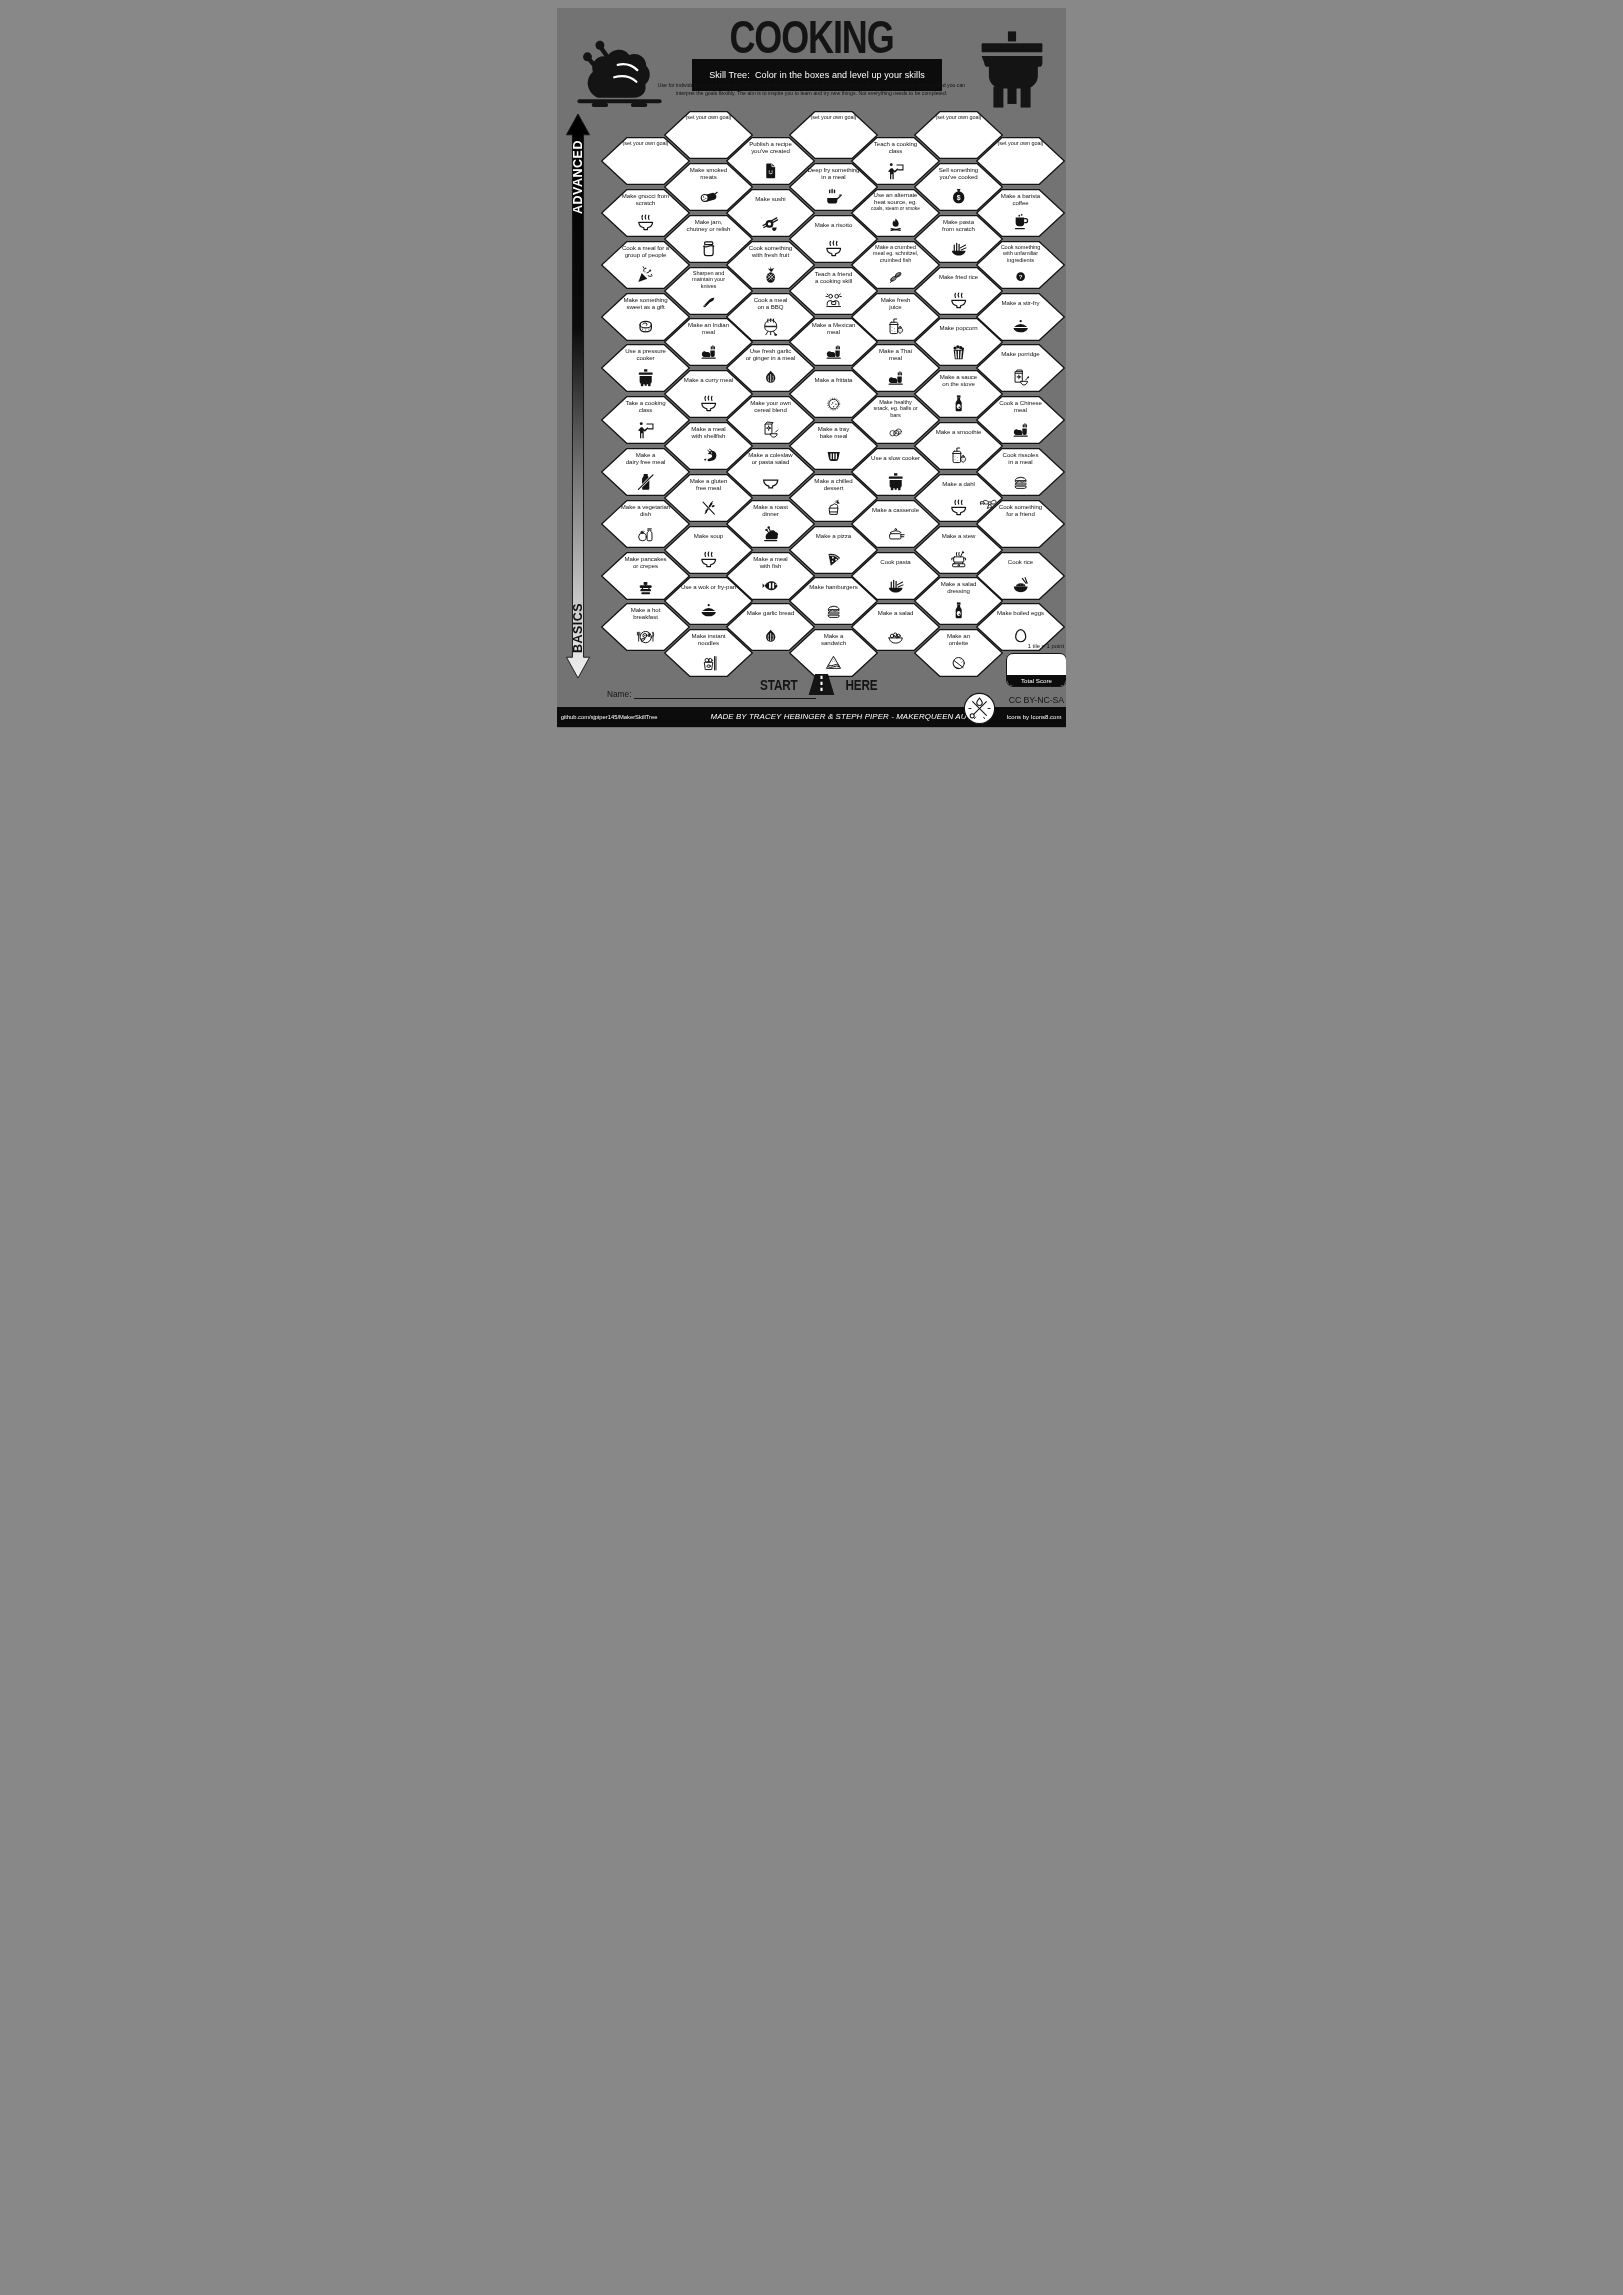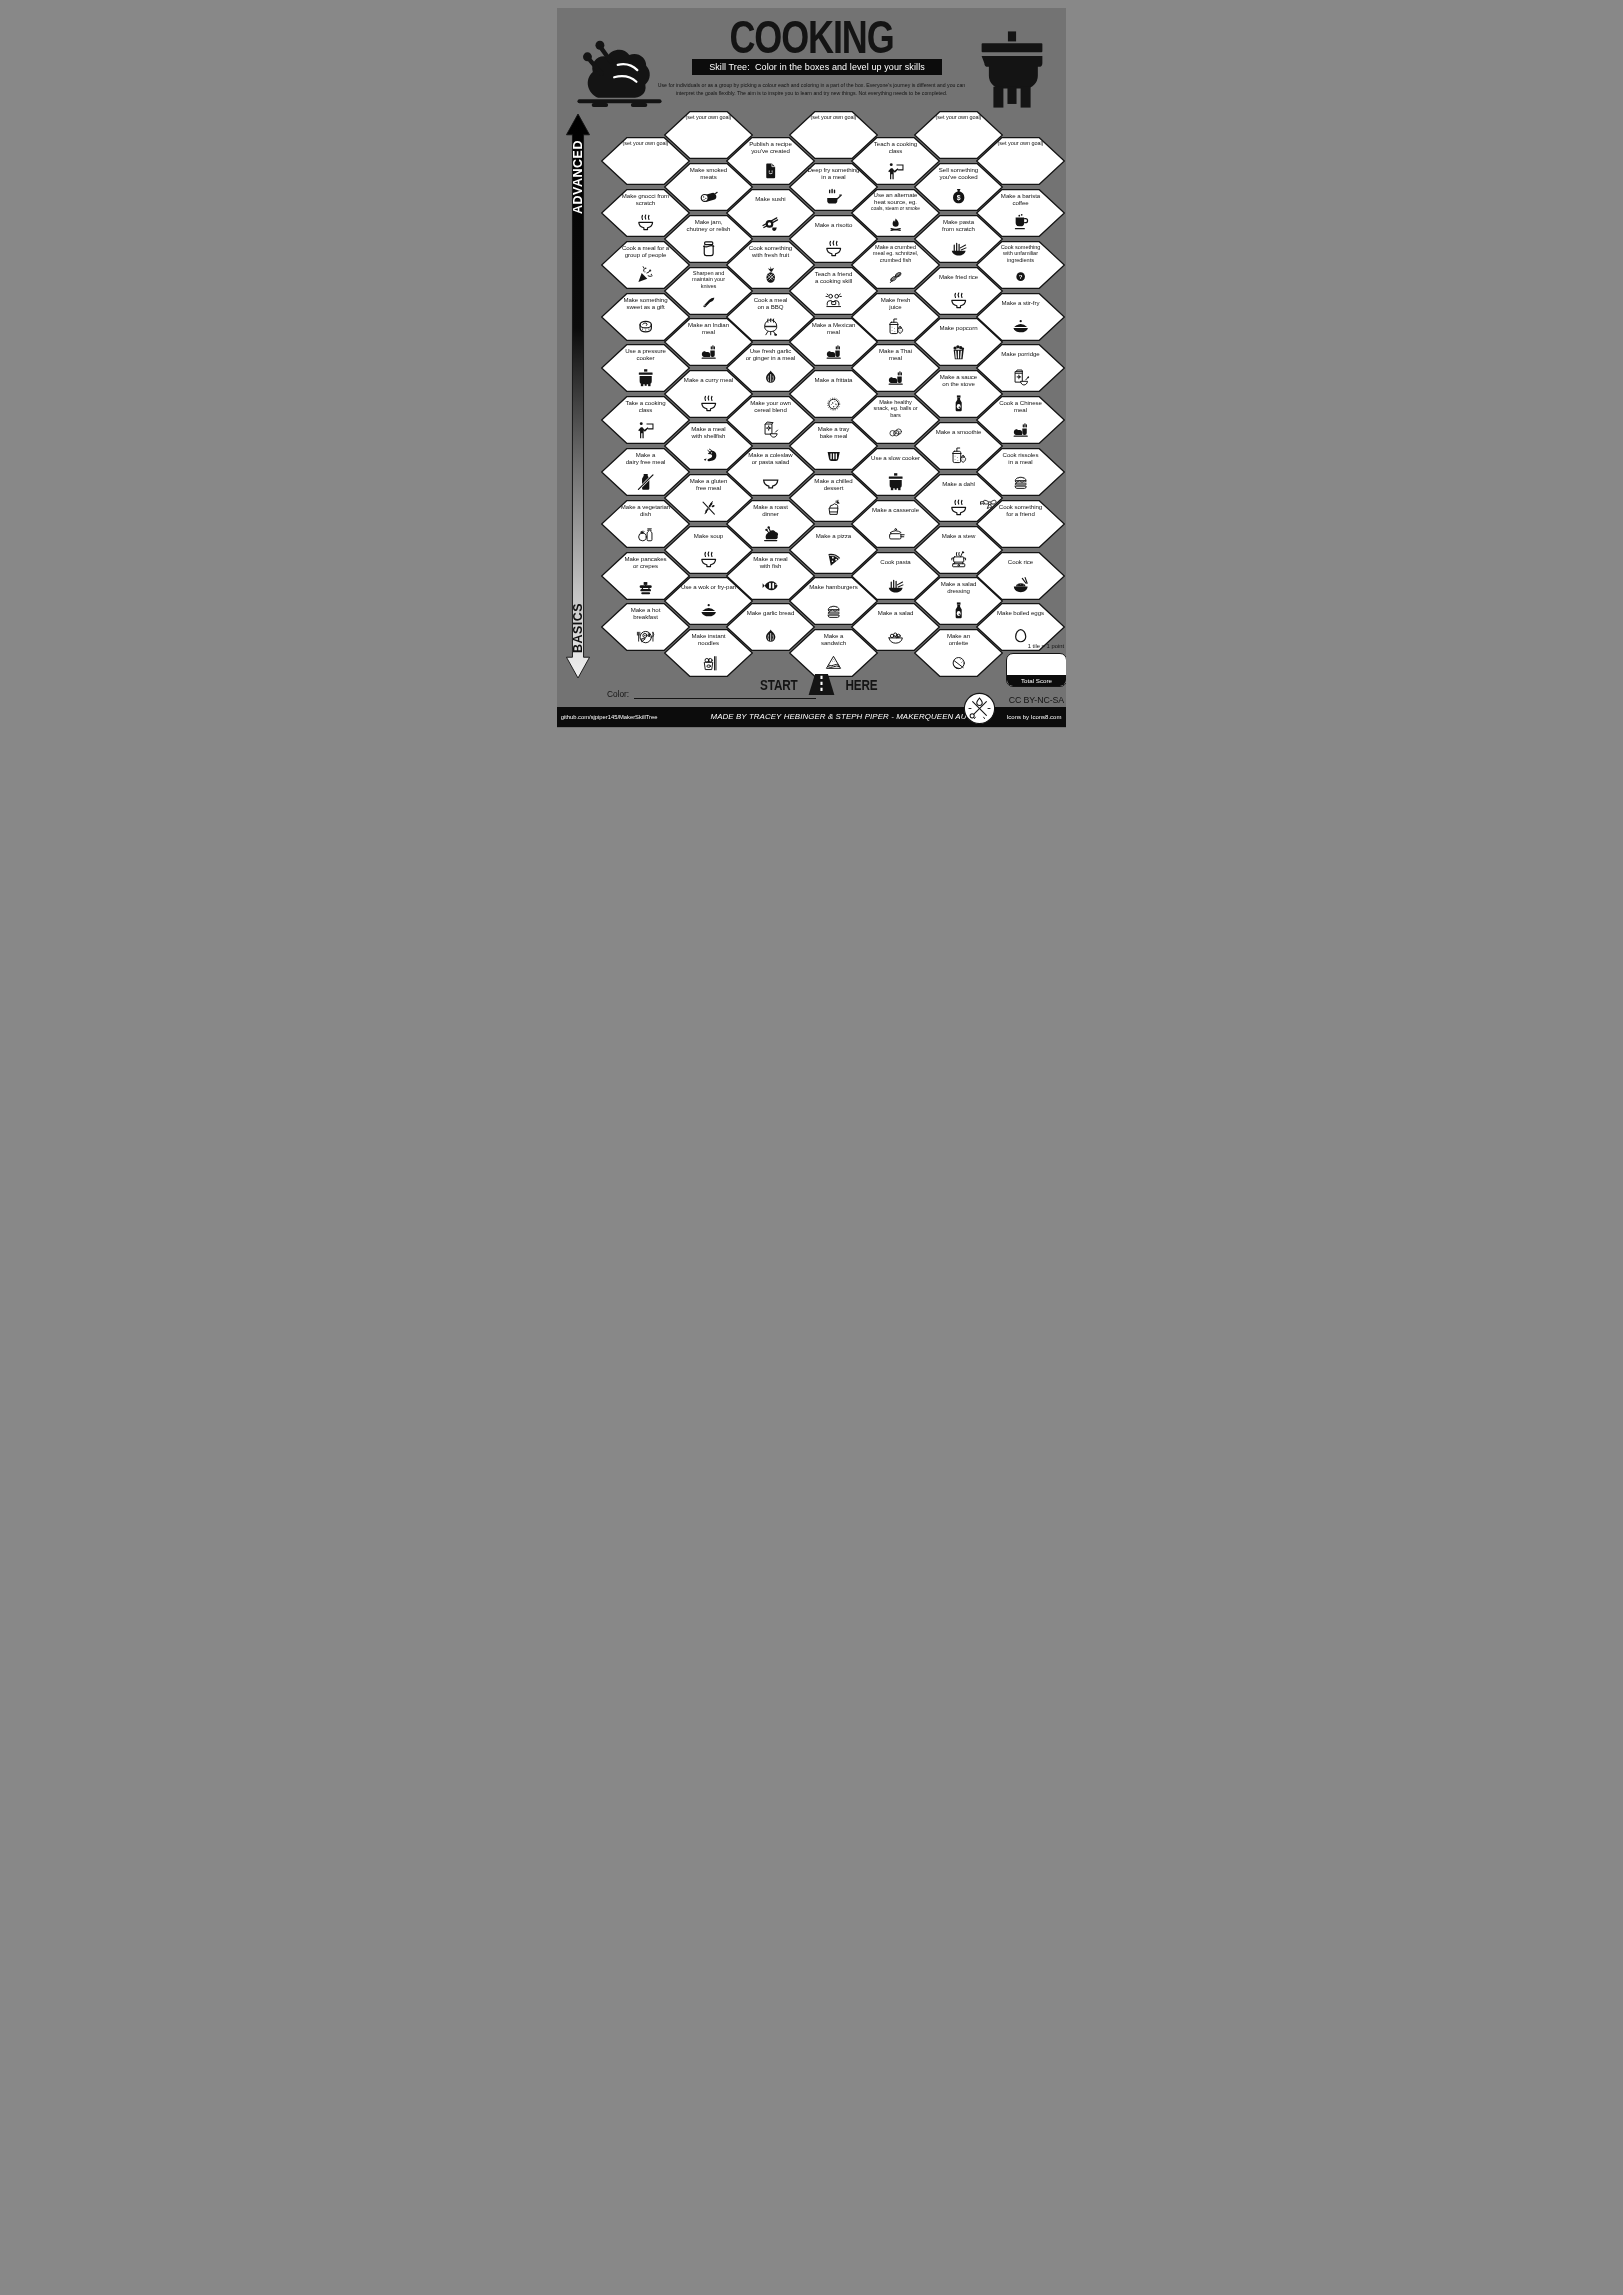--- a/index.html
+++ b/index.html
@@ -1,21 +1,21 @@
 <!DOCTYPE html>
 <html style="font-size:7.4px"><head>
 <meta charset="utf-8">
 <style>
   html,body{margin:0;padding:0;background:#888;}
   .page{position:relative;width:509px;height:720px;margin:8px auto;background:#737373;overflow:hidden;
         font-family:"Liberation Sans",sans-serif;color:#141414;}
   
   .title{position:absolute;left:0;right:0;top:1.9px;text-align:center;font-size:45px;font-weight:900;
          letter-spacing:-1.4px;transform:scaleX(.80) scaleY(1.04);transform-origin:50% 0;white-space:nowrap;}
-  .banner{position:absolute;left:135px;top:51px;width:250px;height:16px;background:#0c0c0c;color:#fff;
+  .banner{position:absolute;left:135px;top:51px;width:250px;height:32px;background:#0c0c0c;color:#fff;
           display:flex;align-items:center;justify-content:center;font-size:9px;letter-spacing:0.1px;white-space:pre;text-align:right;}
   .desc{position:absolute;left:95px;top:73px;width:319px;text-align:center;font-size:5.2px;line-height:1.62;}
   .hdr-icon{position:absolute;}
   .hdr-icon svg{width:100%;height:100%;}
   .turkey{left:16.7px;top:30.5px;width:91px;height:69px;}
   .pot{left:421px;top:23px;width:68px;height:77px;}
   
   .side-arrow{position:absolute;left:9.3px;top:105px;width:24px;height:566px;}
   .lvl-label{position:absolute;font-weight:700;white-space:nowrap;letter-spacing:0.5px;}
   .adv{left:21px;top:169px;transform:translate(-50%,-50%) rotate(-90deg);font-size:12.5px;color:#fff;}
@@ -1200,21 +1200,21 @@
     <span class="start-word">START</span>
     <span class="road">
         <svg viewBox="0 0 56 50">
           <path d="M14 2h28l14 46H0z" fill="#141414"></path>
           <path d="M28 6v38" stroke="#fff" stroke-width="4.5" stroke-dasharray="7 6"></path>
         </svg>
       </span>
     <span class="start-word">HERE</span>
   </div>
 
-  <div class="name-row">Color:</div>
+  <div class="name-row">Name:</div>
   <div class="name-line"></div>
 
   <div class="points-note">1 tile = 1 point</div>
   <div class="score-box">
     <div class="score-bar">Total Score</div>
   </div>
   <div class="license">CC BY-NC-SA 4.0</div>
   <div class="logo"><svg viewBox="0 0 72 72">
         <circle cx="36" cy="36" r="33" fill="#fff" stroke="#141414" stroke-width="2.5"></circle>
         <g stroke="#141414" stroke-width="2.4" fill="none" stroke-linecap="round">

